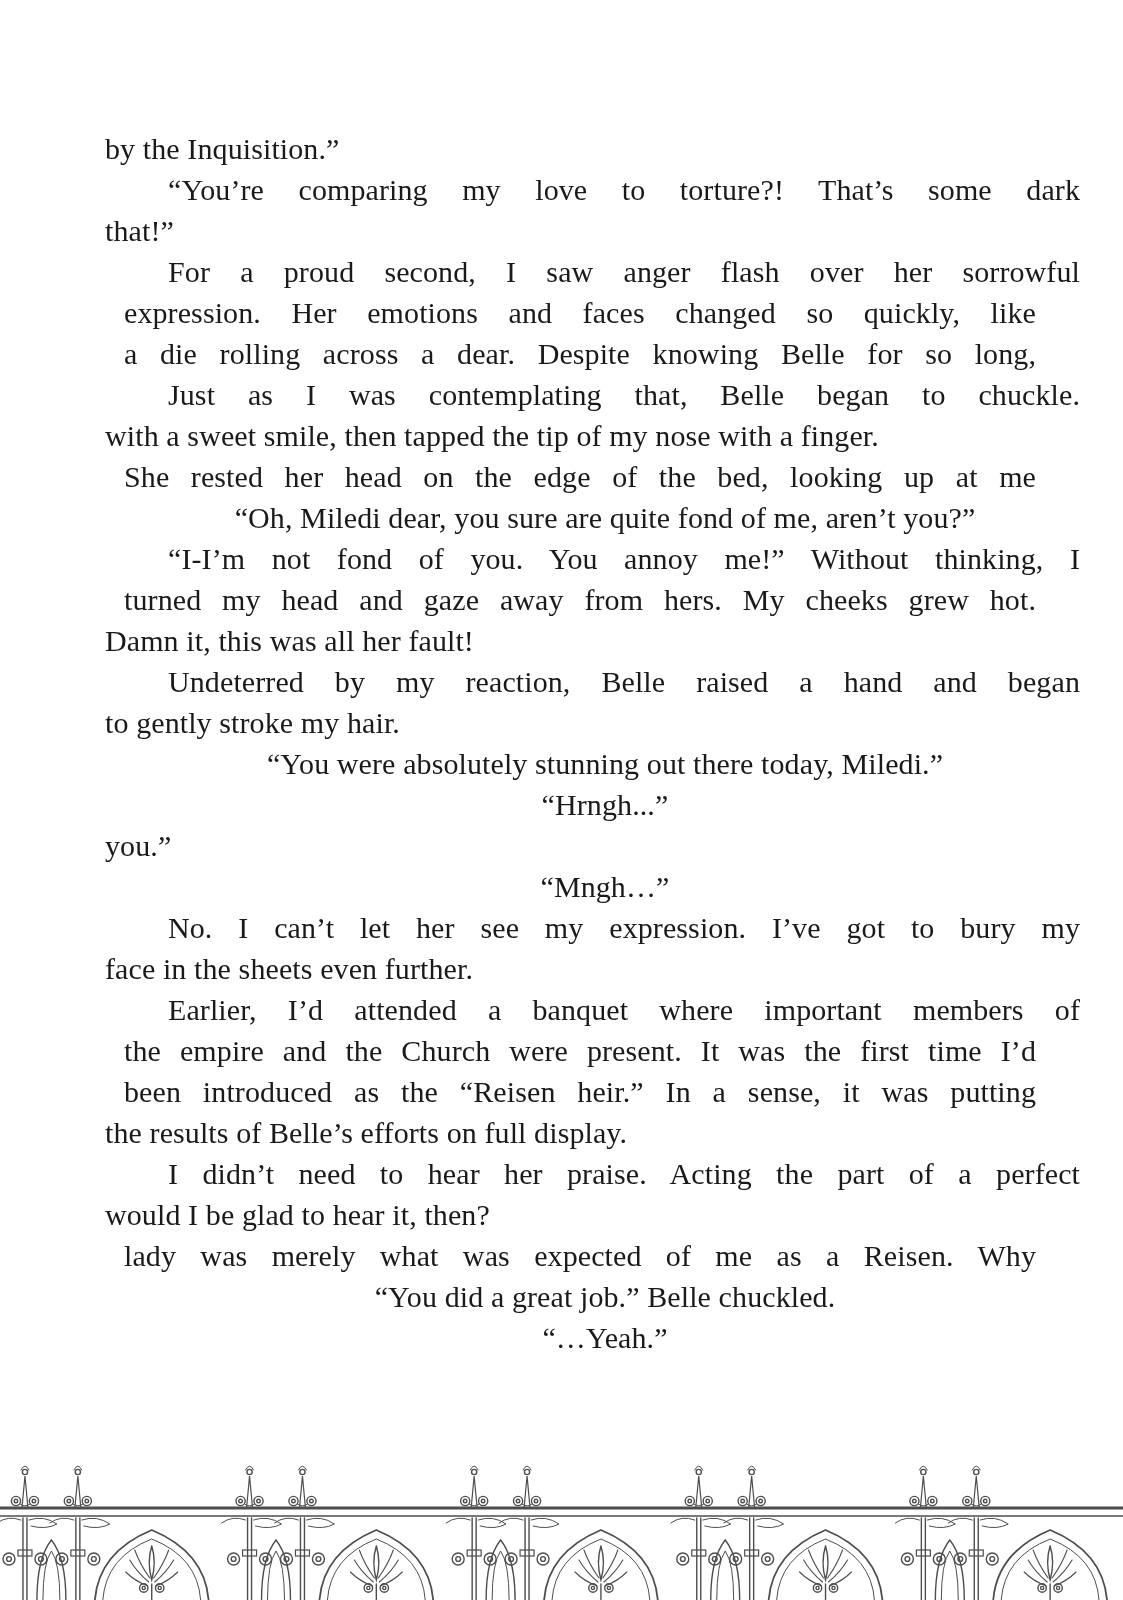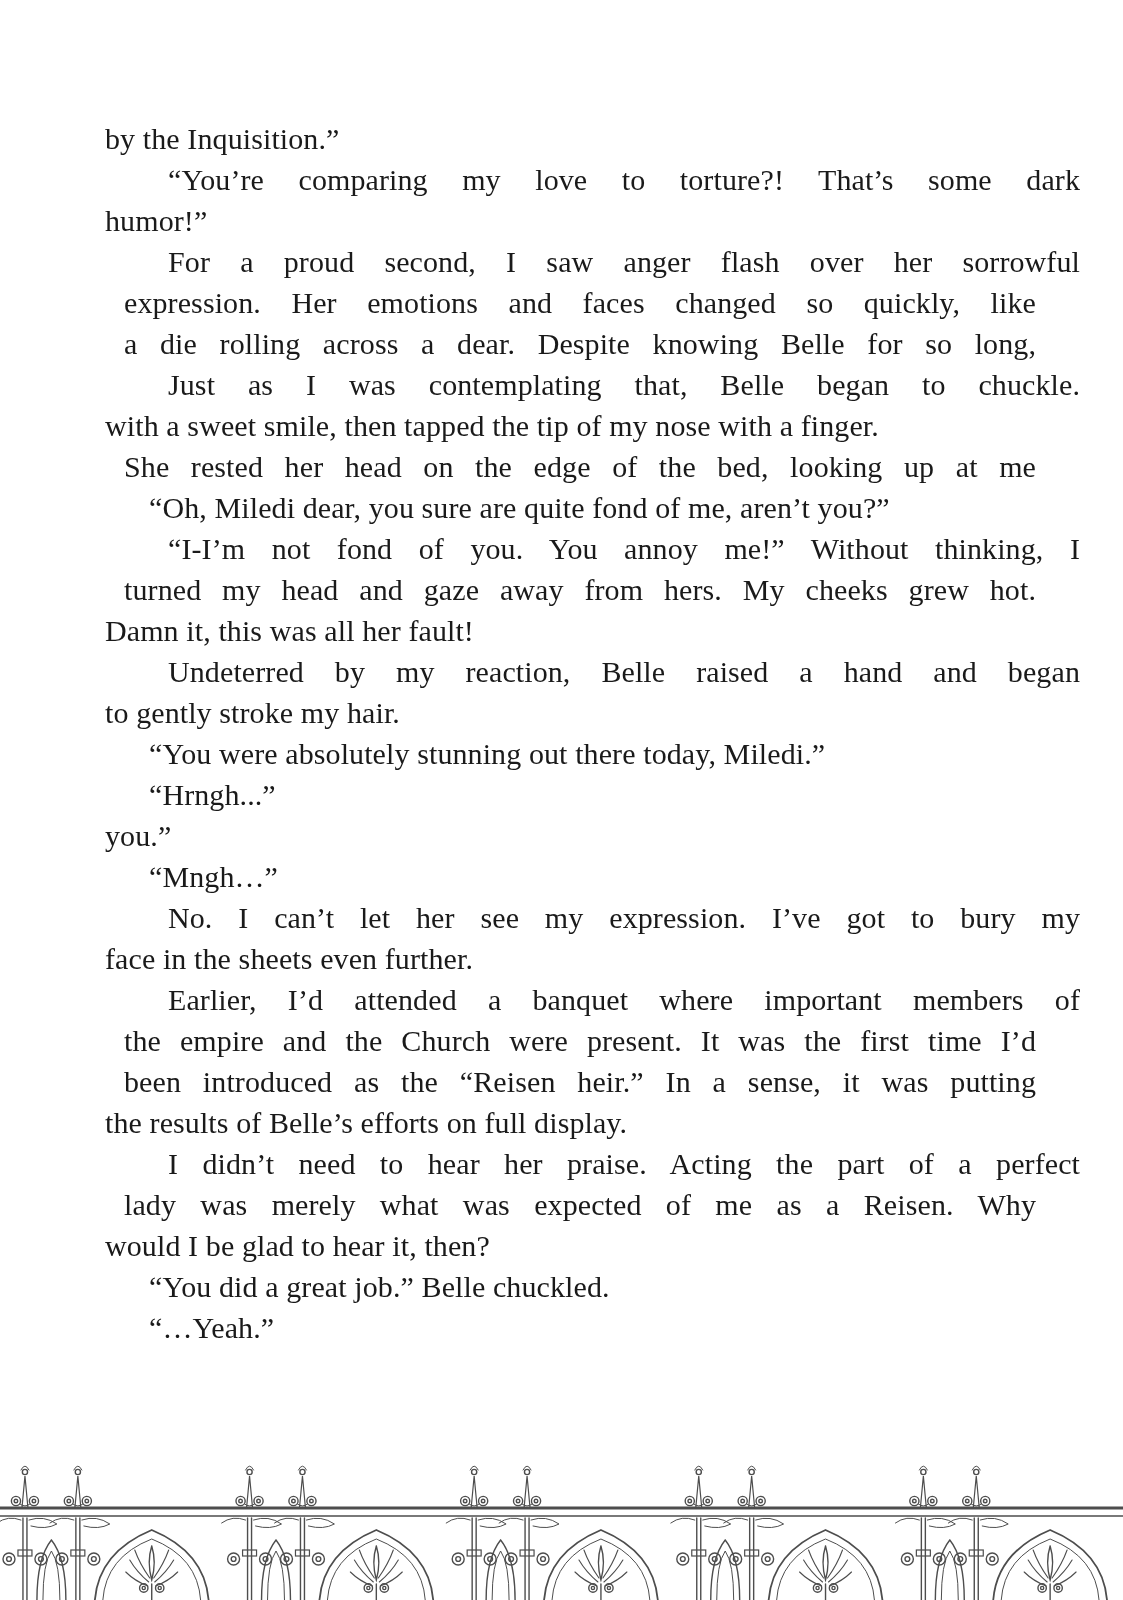--- a/index.html
+++ b/index.html
@@ -8,50 +8,50 @@
     width: 1123px;
     height: 1600px;
     margin: 0 auto;
     background: var(--paper, #ffffff);
     overflow: hidden;
     font-family: "Liberation Serif", serif;
   }
   .text-block {
     position: absolute;
     left: 105px;
-    top: 118px;
+    top: 128px;
     width: 912px;
     font-size: 30px;
     line-height: 41px;
     color: var(--ink, #161616);
     letter-spacing: 0.1px;
   }
   .line { width: 100%; }
-  .line.indent { padding-left: 44px; }
+  .line.indent { padding-left: 44px; text-align: center; }
   .line.italic { }
   .line.just { text-align: justify; text-align-last: justify; margin-left: 19px; }
   .ornament {
     position: absolute;
     left: 0;
     bottom: 0;
     width: 1123px;
     height: 140px;
     color: var(--ornament-stroke, #4d4d4d);
   }
   .ornament svg { display: block; width: 100%; height: 100%; }
 </style>
 </head>
 <body>
 
 <div class="page">
 
   <main class="text-block">
       <div class="line">by the Inquisition.”</div>
       <div class="line indent just">“You’re comparing my love to torture?! That’s some dark</div>
-      <div class="line">humor!”</div>
+      <div class="line">that!”</div>
       <div class="line indent just">For a proud second, I saw anger flash over her sorrowful</div>
       <div class="line just">expression. Her emotions and faces changed so quickly, like</div>
       <div class="line just">a die rolling across a dear. Despite knowing Belle for so long,</div>
       <div class="line indent just">Just as I was contemplating that, Belle began to chuckle.</div>
       <div class="line">with a sweet smile, then tapped the tip of my nose with a finger.</div>
       <div class="line just">She rested her head on the edge of the bed, looking up at me</div>
       <div class="line indent">“Oh, Miledi dear, you sure are quite fond of me, aren’t you?”</div>
       <div class="line indent just">“I-I’m not fond of you. You annoy me!” Without thinking, I</div>
       <div class="line just">turned my head and gaze away from hers. My cheeks grew hot.</div>
       <div class="line">Damn it, this was all her fault!</div>
@@ -61,22 +61,22 @@
       <div class="line indent">“Hrngh...”</div>
       <div class="line">you.”</div>
       <div class="line indent">“Mngh…”</div>
       <div class="line indent italic just">No. I can’t let her see my expression. I’ve got to bury my</div>
       <div class="line italic">face in the sheets even further.</div>
       <div class="line indent just">Earlier, I’d attended a banquet where important members of</div>
       <div class="line just">the empire and the Church were present. It was the first time I’d</div>
       <div class="line just">been introduced as the “Reisen heir.” In a sense, it was putting</div>
       <div class="line">the results of Belle’s efforts on full display.</div>
       <div class="line indent just">I didn’t need to hear her praise. Acting the part of a perfect</div>
+      <div class="line">would I be glad to hear it, then?</div>
       <div class="line just">lady was merely what was expected of me as a Reisen. Why</div>
-      <div class="line">would I be glad to hear it, then?</div>
       <div class="line indent">“You did a great job.” Belle chuckled.</div>
       <div class="line indent">“…Yeah.”</div>
     </main>
 
   <footer class="ornament">
     <svg viewBox="0 0 1125 140" preserveAspectRatio="none" fill="none" stroke="currentColor" stroke-width="1.4" stroke-linecap="round">
       <defs>
 
         <g id="iron-unit">
 

